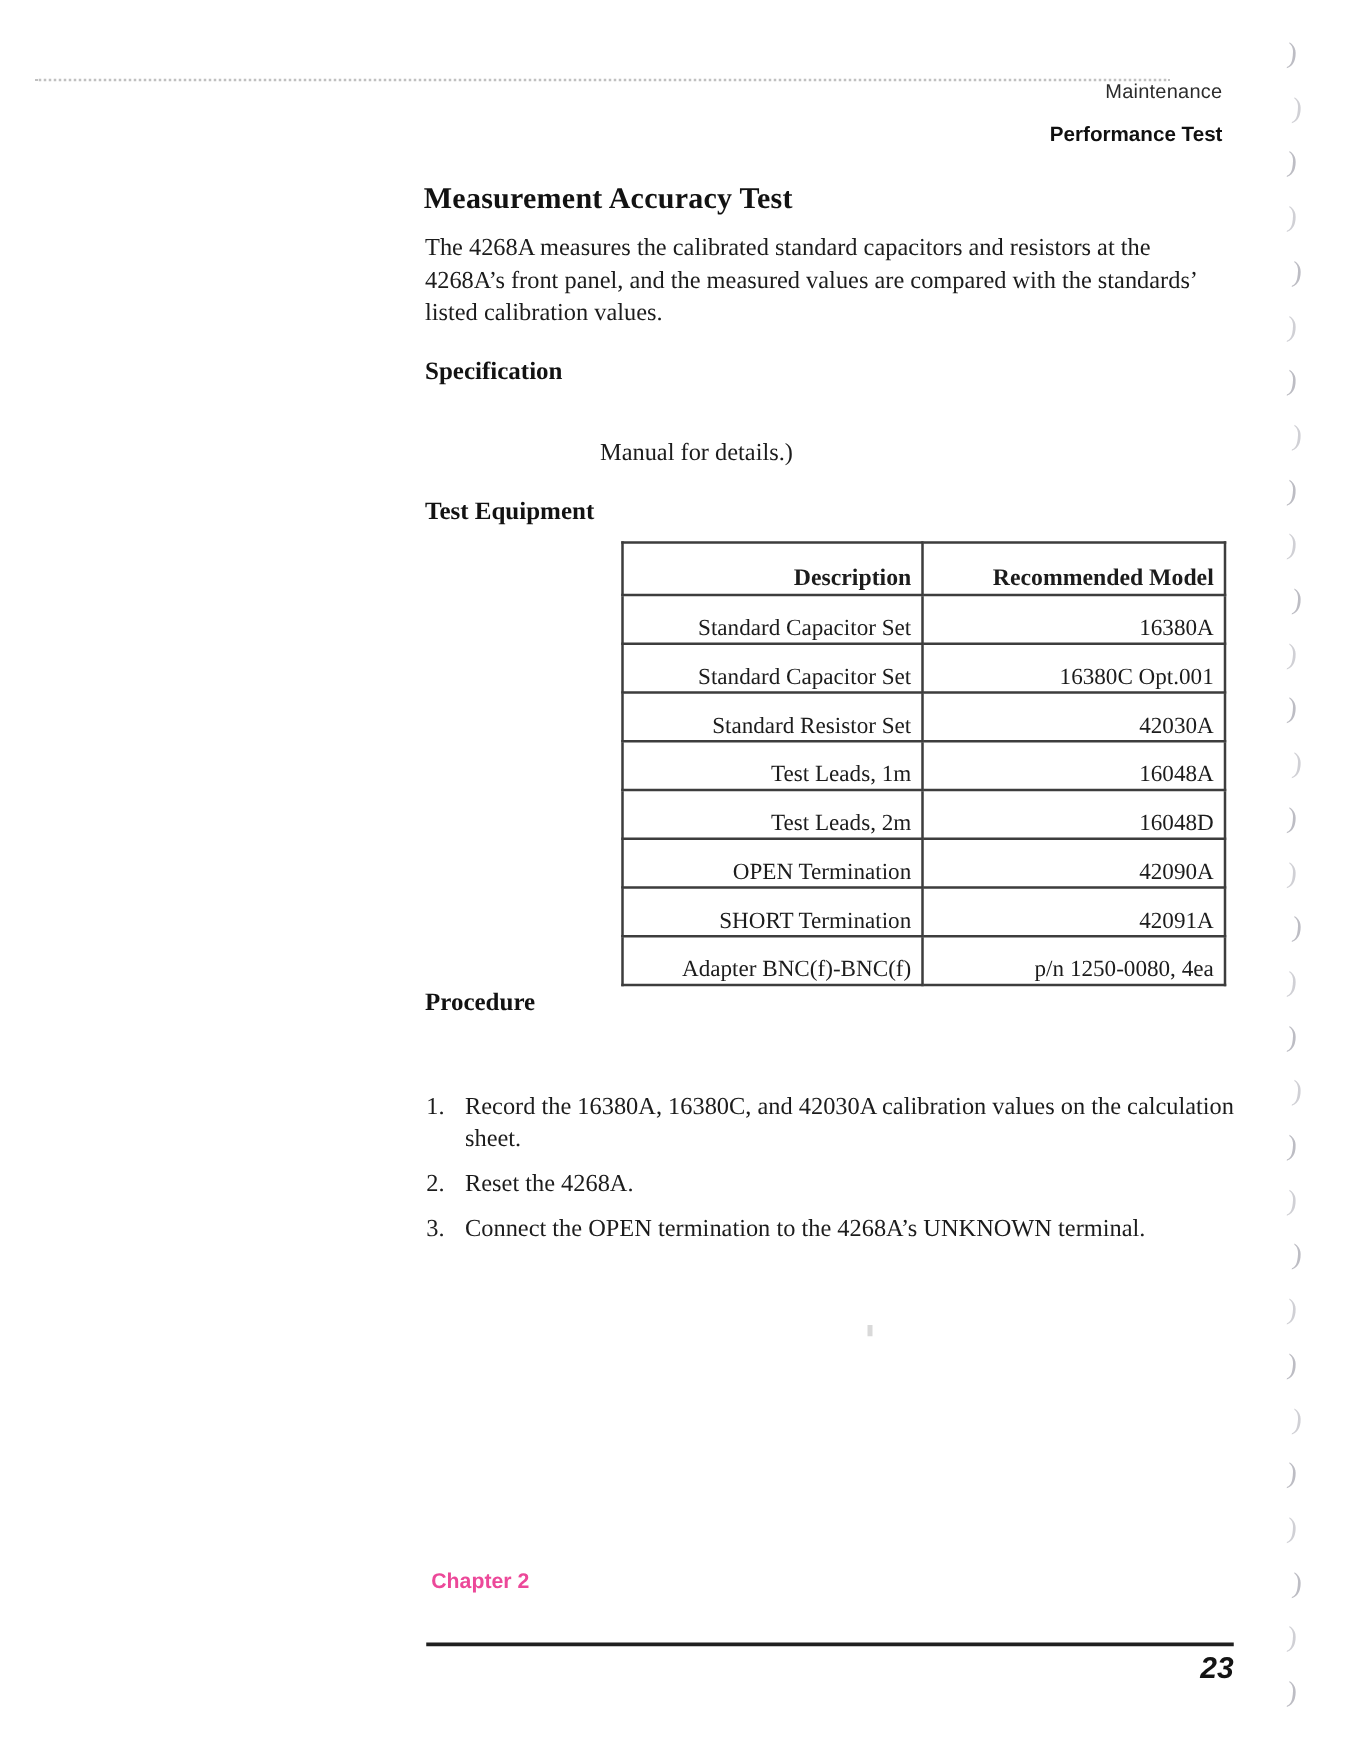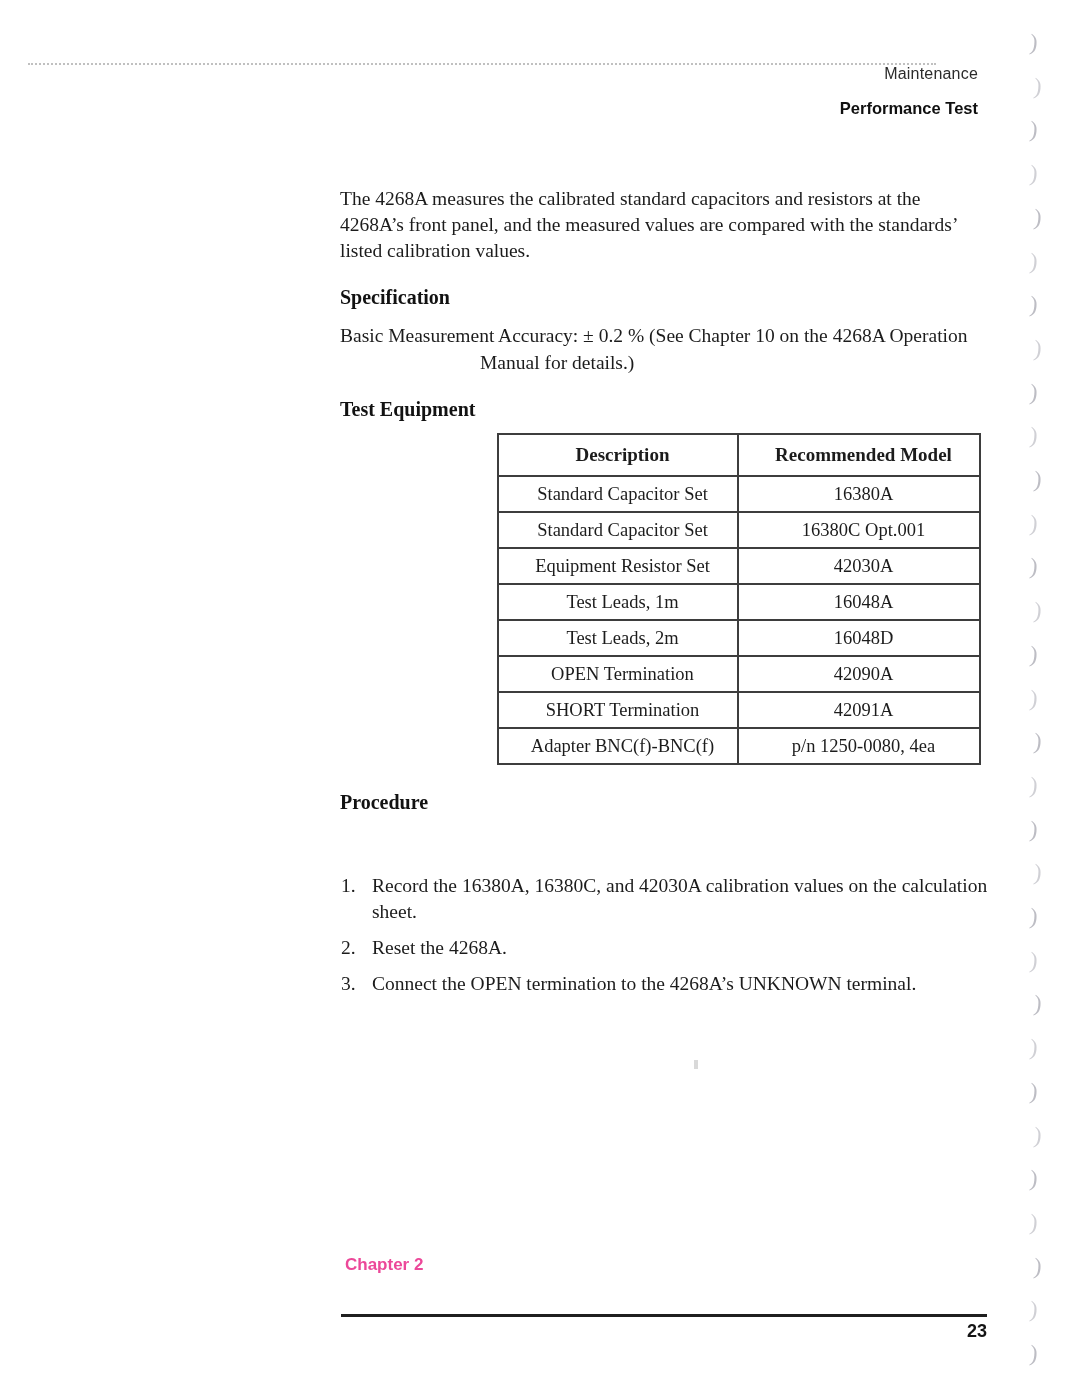--- a/index.html
+++ b/index.html
@@ -28,63 +28,63 @@
   .sec-head { position:absolute; font-size:20px; font-weight:700; color:#121212; }
   .h-spec { left:340px; top:286px; }
   .spec-l1 { position:absolute; left:340px; top:325px; font-size:19.5px; white-space:nowrap; }
   .spec-l2 { position:absolute; left:480px; top:352px; font-size:19.5px; }
   .h-equip { left:340px; top:398px; }
   
   .tbl-wrap { position:absolute; left:497px; top:433px; width:484px; }
   table { border-collapse:collapse; width:100%;
     font-family:"Liberation Serif", serif; font-size:18.5px; color:#1c1c1c; }
   table, th, td { border:2px solid #3d3d3d; }
-  th, td { text-align:center; padding:0 8px 0 17px; vertical-align:middle;border-radius:12px; }
+  th, td { text-align:right; padding:16px 8px 0 17px; vertical-align:middle;border-radius:12px; }
   th { height:42px; font-size:19px; font-weight:700; }
   td { height:36px; font-weight:400; }
   td:first-child, th:first-child { width:240px; }
   
   .h-proc { left:340px; top:791px; }
   .proc-sub { position:absolute; left:344px; top:836px; font-size:19.5px; font-weight:700;
     white-space:nowrap; color:#121212; }
   .steps { position:absolute; left:341px; top:873px; width:668px;
     font-size:19.5px; line-height:26px; list-style:none; }
   .steps li { position:relative; padding-left:31px; margin-bottom:10px; }
   .steps .num { position:absolute; left:0; top:0; }
   
   .footer-rule { position:absolute; left:341px; top:1314px; width:646px; height:0;
     border-top:3px solid #1f1f1f; }
   .footer-chapter { position:absolute; left:345px; top:1255px;
     font-family:"Liberation Sans", sans-serif; font-size:17px; font-weight:700; color:#ec4899; }
   .footer-page { position:absolute; right:93px; top:1321px;
-    font-family:"Liberation Sans", sans-serif; font-size:18px; font-weight:700; color:#141414; }
+    font-family:"Liberation Sans", sans-serif; font-size:24px; font-weight:700; color:#141414;font-style:italic; }
   
   .bind-col { position:absolute; left:1026px; top:0; width:40px; height:100%; }
   .bind-mark { position:absolute; font-family:"Liberation Serif", serif;
     font-size:23px; color:#b2b2ba; transform:rotate(6deg); user-select:none; }
   .speck { position:absolute; left:694px; top:1060px; width:4px; height:9px;
     background:#c9c9c9; opacity:.7; }
 </style>
 </head>
 <body>
 
 <div class="page">
 
   <div class="top-dotted"></div>
 
   <div class="hdr">
     <div class="hdr-line1">Maintenance</div>
     <div class="hdr-line2">Performance Test</div>
   </div>
 
+  <h1 class="doc-title">Measurement Accuracy Test</h1>
 
   <p class="intro">The 4268A measures the calibrated standard capacitors and resistors at the 4268A’s front panel, and the measured values are compared with the standards’ listed calibration values.</p>
 
   <h2 class="sec-head h-spec">Specification</h2>
-  <div class="spec-l1">Basic Measurement Accuracy:  ± 0.2 % (See Chapter 10 on the 4268A Operation</div>
   <div class="spec-l2">Manual for details.)</div>
 
   <h2 class="sec-head h-equip">Test Equipment</h2>
 
   <div class="tbl-wrap">
     <table>
       <thead>
         <tr>
             <th>Description</th>
             <th>Recommended Model</th>
@@ -93,21 +93,21 @@
       <tbody>
           <tr>
             <td>Standard Capacitor Set</td>
             <td>16380A</td>
           </tr>
           <tr>
             <td>Standard Capacitor Set</td>
             <td>16380C Opt.001</td>
           </tr>
           <tr>
-            <td>Equipment Resistor Set</td>
+            <td>Standard Resistor Set</td>
             <td>42030A</td>
           </tr>
           <tr>
             <td>Test Leads, 1m</td>
             <td>16048A</td>
           </tr>
           <tr>
             <td>Test Leads, 2m</td>
             <td>16048D</td>
           </tr>

